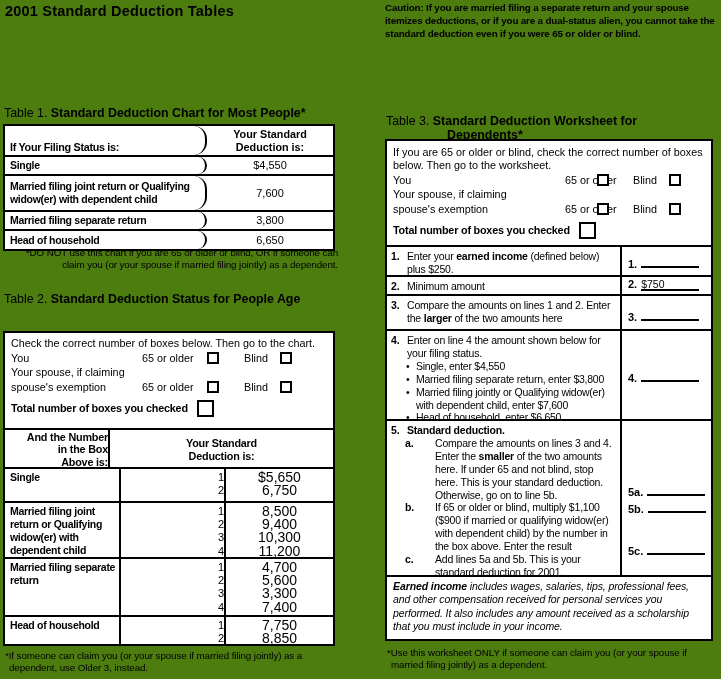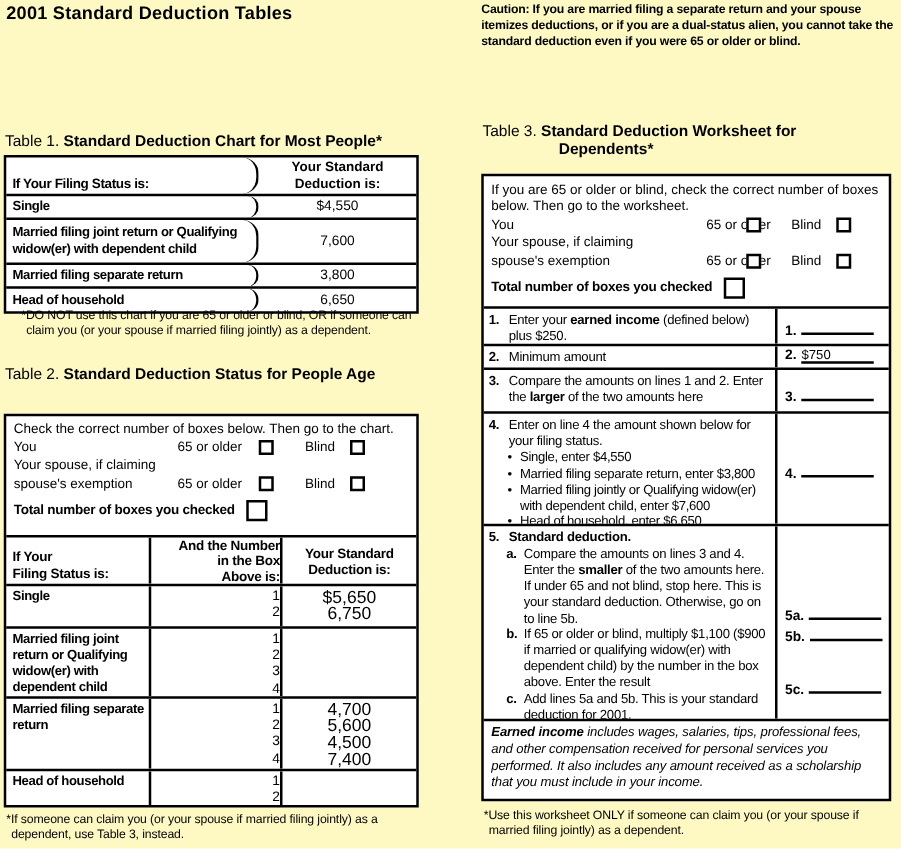--- a/index.html
+++ b/index.html
@@ -1,36 +1,36 @@
 <!DOCTYPE html>
 <html><head>
 <meta charset="utf-8">
 <style>
   * { margin:0; padding:0; box-sizing:border-box; }
   html,body { background:#fff; }
   .page {
-    position:relative; width:721px; height:679px; background:#fef9c3;
+    position:relative; width:721px; height:679px; background:#4d7c0f;
     font-family:"Liberation Sans", sans-serif; color:#000;
     font-size:11px; overflow:hidden;
   }
   .rb { font-weight:bold; }
 
   .doc-title { position:absolute; left:5px; top:3px; font-size:14.5px; font-weight:bold; letter-spacing:.2px; }
   .caution { position:absolute; left:385px; top:2px; width:336px; font-size:9.8px; font-weight:bold; line-height:12.8px; letter-spacing:-0.15px; }
 
   .t-title { font-size:12.4px; white-space:nowrap; }
   .t-title .t-bold { font-weight:bold; }
   .t1-title { position:absolute; left:4px; top:106px; }
   .t2-title { position:absolute; left:4px; top:292px; line-height:14px; }
   .t2-title .line2 { display:block; margin-left:58px;margin-top:40px; }
-  .t3-title { position:absolute; left:386px; top:98px; line-height:14px; }
+  .t3-title { position:absolute; left:386px; top:114px; line-height:14px; }
   .t3-title .line2 { display:block; margin-left:61px; }
 
   .footnote { font-size:9.8px; line-height:11.6px; padding-left:5px; text-indent:-4px; letter-spacing:-0.1px; }
-  .t1-foot { position:absolute; left:16px; top:247px; width:334px; }
+  .t1-foot { position:absolute; left:4px; top:247px; width:334px;text-align:right; }
   .t2-foot { position:absolute; left:4px; top:650px; width:332px; }
   .t3-foot { position:absolute; left:386px; top:647px; width:332px; }
 
   
   .t1-box { position:absolute; left:3px; top:124px; width:332px; border:2px solid #000; background:#fff; }
   .t1-row { display:flex; }
   .t1-row + .t1-row { border-top:2px solid #000; }
   .t1-c1 { width:202px; border-right:2px solid #000; padding:1px 4px 1px 5px;
            display:flex; flex-direction:column; justify-content:center;
            font-weight:bold; font-size:10.5px; line-height:12.8px; letter-spacing:-0.3px;border-radius:13px; }
@@ -79,21 +79,21 @@
   .ws-r1 { height:30px; } .ws-r2 { height:19px; } .ws-r3 { height:35px; }
   .ws-r4 { height:90px; } .ws-r5 { height:156px; }
   .num-line { display:flex; }
   .num-line .n { width:16px; flex:none; font-weight:bold; }
   .num-line .txt { flex:1; }
   .bullet { display:flex; margin-left:15px; }
   .bullet .bdot { width:10px; flex:none; }
   .bullet .btxt { flex:1; letter-spacing:-0.25px; }
   .sub { display:flex; margin-left:14px; }
   .sub .slet { width:14px; flex:none; font-weight:bold; }
-  .sub .stxt { flex:1; }
+  .sub .stxt { flex:1;margin-left:16px; }
   .entry-item { position:absolute; left:6px; white-space:nowrap; }
   .e-lbl { font-weight:bold; font-size:11px; }
   .e-line { display:inline-block; width:58px; border-bottom:2px solid #000; height:13px;
             margin-left:4px; font-size:10.5px; line-height:13px; }
   .ep1 { top:8px; } .ep2 { top:1px; } .ep3 { top:12px; } .ep4 { top:38px; }
   .ep5a { top:14px;margin-top:48px; } .ep5b { top:79px; } .ep5c { top:121px; }
   .ws-note { border-top:2px solid #000; height:64px; padding:3px 6px 0 6px;
              font-style:italic; font-size:10.5px; line-height:13.4px; letter-spacing:-0.1px; overflow:hidden; }
 </style>
 </head>
@@ -160,24 +160,20 @@
         <span class="pos-blind">Blind</span>
         <span class="cb cb-blind"></span>
       </div>
       <div class="chk-total">
         <span>Total number of boxes you checked</span>
         <span class="total-box"></span>
       </div>
     </div>
 
     <div class="ch-row ch-header">
-      <div class="ch-c1">
-        <div>If Your</div>
-        <div>Filing Status is:</div>
-      </div>
       <div class="ch-c2">
         <div>And the Number</div>
         <div>in the Box</div>
         <div>Above is:</div>
       </div>
       <div class="ch-c3">
         <div>Your Standard</div>
         <div>Deduction is:</div>
       </div>
     </div>
@@ -195,47 +191,57 @@
     </div>
 
     <div class="ch-row ch-g1">
       <div class="ch-c1">Married filing joint return or Qualifying widow(er) with dependent child</div>
       <div class="ch-c2">
         <div>1</div>
         <div>2</div>
         <div>3</div>
         <div>4</div>
       </div>
+      <div class="ch-c3">
+        <div>8,500</div>
+        <div>9,400</div>
+        <div>10,300</div>
+        <div>11,200</div>
+      </div>
     </div>
 
     <div class="ch-row ch-g2">
       <div class="ch-c1">Married filing separate return</div>
       <div class="ch-c2">
         <div>1</div>
         <div>2</div>
         <div>3</div>
         <div>4</div>
       </div>
       <div class="ch-c3">
         <div>4,700</div>
         <div>5,600</div>
-        <div>4,500</div>
+        <div>3,300</div>
         <div>7,400</div>
       </div>
     </div>
 
     <div class="ch-row ch-g3">
       <div class="ch-c1">Head of household</div>
       <div class="ch-c2">
         <div>1</div>
         <div>2</div>
       </div>
-    </div>
-  </div>
-  <div class="footnote t2-foot">*If someone can claim you (or your spouse if married filing jointly) as a dependent, use Table 3, instead.</div>
+      <div class="ch-c3">
+        <div>7,750</div>
+        <div>8,850</div>
+      </div>
+    </div>
+  </div>
+  <div class="footnote t2-foot">*If someone can claim you (or your spouse if married filing jointly) as a dependent, use Older 3, instead.</div>
 
   <div class="t-title t3-title">
     <span>Table 3.</span>
     <span class="t-bold">Standard Deduction Worksheet for</span>
     <span class="t-bold line2">Dependents*</span>
   </div>
 
   <div class="t3-box">
     <div class="chk-section">
       <div class="chk-intro">If you are 65 or older or blind, check the correct number of boxes below. Then go to the worksheet.</div>

